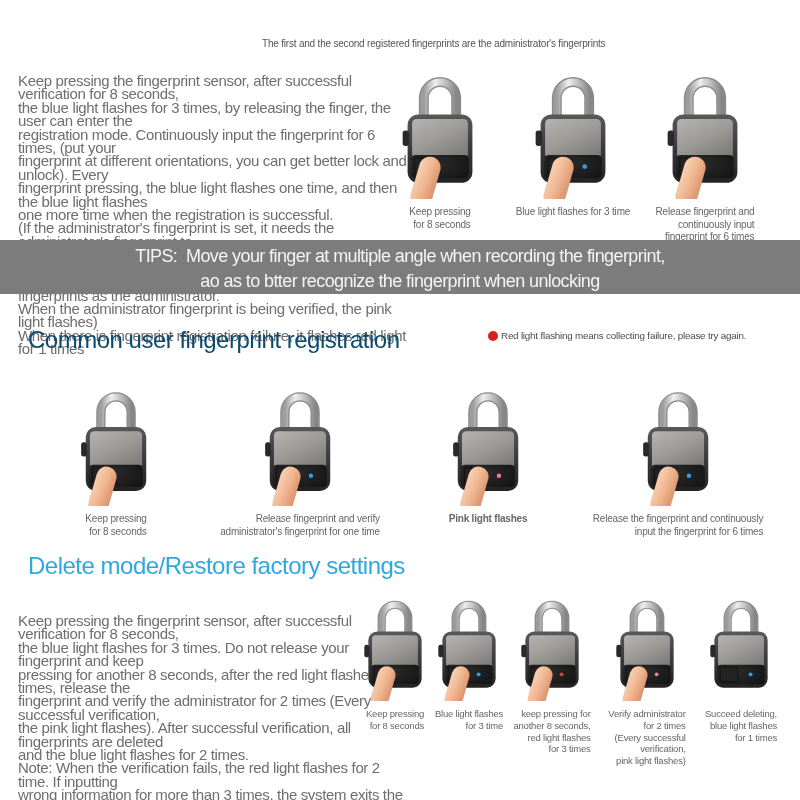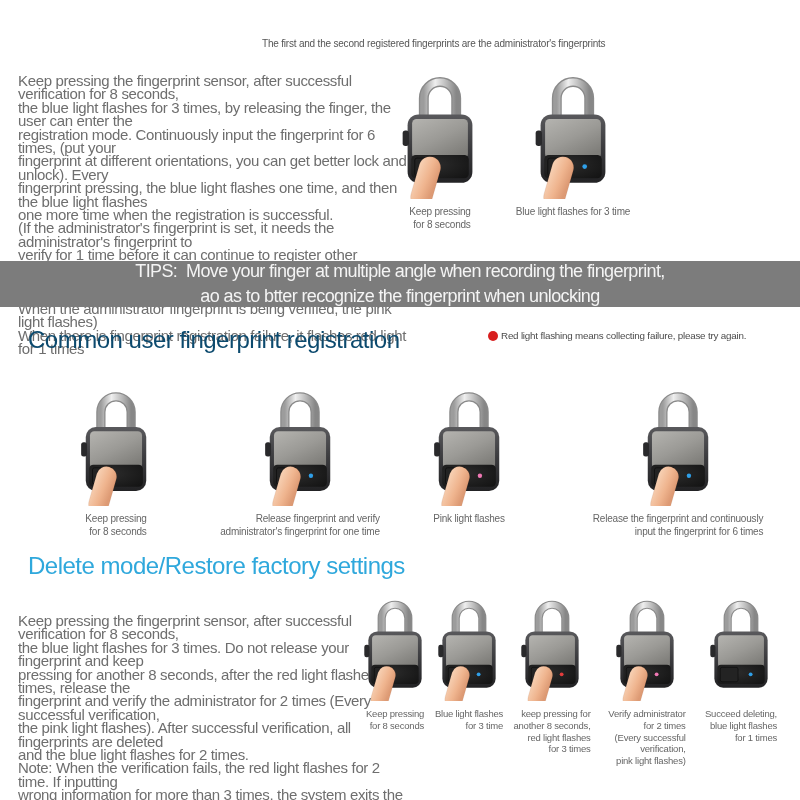--- a/index.html
+++ b/index.html
@@ -11,22 +11,22 @@
   .h2-common{left:28px;top:326px;font-size:24px;}
   .h2-delete{left:28px;top:552px;font-size:24px;}
 
   .subtitle{position:absolute;left:262px;top:38px;font-size:10px;letter-spacing:-0.2px;color:#555;}
 
   .body-text{position:absolute;margin:0;font-size:15px;line-height:13.4px;letter-spacing:-0.35px;
              color:#6e6e6e;white-space:pre-line;}
   .body-reg{left:18px;top:74px;width:390px;}
   .body-del{left:18px;top:614px;width:390px;}
 
-  .tips-banner{position:absolute;left:0;top:261px;width:800px;height:46px;background:#7c7c7c;
-               display:flex;flex-direction:column;align-items:center;justify-content:center;}
+  .tips-banner{position:absolute;left:0;top:240px;width:800px;height:54px;background:#7c7c7c;
+               display:flex;flex-direction:column;align-items:center;justify-content:flex-end;}
   .tips-line{white-space:pre;font-size:18px;letter-spacing:-0.6px;color:#f4f4f4;line-height:25px;}
 
   .legend{position:absolute;left:488px;top:330px;display:flex;flex-direction:column;gap:3px;}
   .legend-item{display:flex;align-items:center;gap:3px;}
   .legend-dot{width:10px;height:10px;border-radius:50%;background:#d81f1f;flex:0 0 auto;}
   .legend-text{font-size:9.8px;letter-spacing:-0.2px;color:#4a4a4a;white-space:pre;}
 
   .locks-row{position:absolute;left:0;right:0;}
   .row1{top:64px;height:200px;}
   .row2{top:380px;height:190px;}
@@ -117,20 +117,38 @@
       <rect x="8.5" y="74" width="7" height="17" rx="3" fill="#29292b"></rect>
       <rect x="18" y="101" width="64" height="26" rx="5" fill="url(#g-sensor)"></rect>
       <rect x="22" y="104.5" width="24" height="19.5" rx="2.5" fill="#232323" stroke="#0a0a0a" stroke-width="0.8"></rect>
       <circle cx="63" cy="114" r="2.6" fill="#2f9fe8"></circle>
       <g transform="translate(39,114) rotate(16)">
         <rect x="-12" y="-11" width="24" height="58" rx="12" fill="url(#g-skin)" stroke="rgba(120,60,30,0.18)" stroke-width="0.6"></rect>
       </g>
     </svg>
     <figcaption class="lock-caption">Blue light flashes for 3 time</figcaption>
   </figure>
+      <figure class="lock-figure" style="left: 635px;">
+    <svg class="lock" viewBox="0 0 100 150">
+      <path d="M32 64 V38 a18 18 0 0 1 36 0 V64" fill="none" stroke="#8a8a8a" stroke-width="11"></path>
+      <path d="M32 64 V38 a18 18 0 0 1 36 0 V64" fill="none" stroke="url(#g-shackle)" stroke-width="8"></path>
+      <rect x="14" y="56" width="72" height="76" rx="12" fill="url(#g-body)"></rect>
+      <rect x="19" y="61" width="62" height="44" rx="5" fill="url(#g-face)"></rect>
+      <rect x="8.5" y="74" width="7" height="17" rx="3" fill="#29292b"></rect>
+      <rect x="18" y="101" width="64" height="26" rx="5" fill="url(#g-sensor)"></rect>
+      <rect x="22" y="104.5" width="24" height="19.5" rx="2.5" fill="#232323" stroke="#0a0a0a" stroke-width="0.8"></rect>
+
+      <g transform="translate(39,114) rotate(16)">
+        <rect x="-12" y="-11" width="24" height="58" rx="12" fill="url(#g-skin)" stroke="rgba(120,60,30,0.18)" stroke-width="0.6"></rect>
+      </g>
+    </svg>
+    <figcaption class="lock-caption">Release fingerprint and
+continuously input
+fingerprint for 6 times</figcaption>
+  </figure>
     </div>
 
   <div class="tips-banner" style="background-color: rgb(124, 124, 124);">
     <div class="tips-line">TIPS:  Move your finger at multiple angle when recording the fingerprint,</div>
     <div class="tips-line">ao as to btter recognize the fingerprint when unlocking</div>
   </div>
 
   <h2 class="section-title h2-common" style="color: #0c4a6e;">Common user fingerprint registration</h2>
   <div class="legend">
     <div class="legend-item">
@@ -166,21 +184,21 @@
       <rect x="18" y="101" width="64" height="26" rx="5" fill="url(#g-sensor)"></rect>
       <rect x="22" y="104.5" width="24" height="19.5" rx="2.5" fill="#232323" stroke="#0a0a0a" stroke-width="0.8"></rect>
       <circle cx="63" cy="114" r="2.6" fill="#2f9fe8"></circle>
       <g transform="translate(39,114) rotate(16)">
         <rect x="-12" y="-11" width="24" height="58" rx="12" fill="url(#g-skin)" stroke="rgba(120,60,30,0.18)" stroke-width="0.6"></rect>
       </g>
     </svg>
     <figcaption class="lock-caption">Release fingerprint and verify
 administrator's fingerprint for one time</figcaption>
   </figure>
-      <figure class="lock-figure" style="left: 374px;">
+      <figure class="lock-figure" style="left: 393px; font-weight: bold;">
     <svg class="lock" viewBox="0 0 100 150">
       <path d="M32 64 V38 a18 18 0 0 1 36 0 V64" fill="none" stroke="#8a8a8a" stroke-width="11"></path>
       <path d="M32 64 V38 a18 18 0 0 1 36 0 V64" fill="none" stroke="url(#g-shackle)" stroke-width="8"></path>
       <rect x="14" y="56" width="72" height="76" rx="12" fill="url(#g-body)"></rect>
       <rect x="19" y="61" width="62" height="44" rx="5" fill="url(#g-face)"></rect>
       <rect x="8.5" y="74" width="7" height="17" rx="3" fill="#29292b"></rect>
       <rect x="18" y="101" width="64" height="26" rx="5" fill="url(#g-sensor)"></rect>
       <rect x="22" y="104.5" width="24" height="19.5" rx="2.5" fill="#232323" stroke="#0a0a0a" stroke-width="0.8"></rect>
       <circle cx="63" cy="114" r="2.6" fill="#f078b4"></circle>
       <g transform="translate(39,114) rotate(16)">

